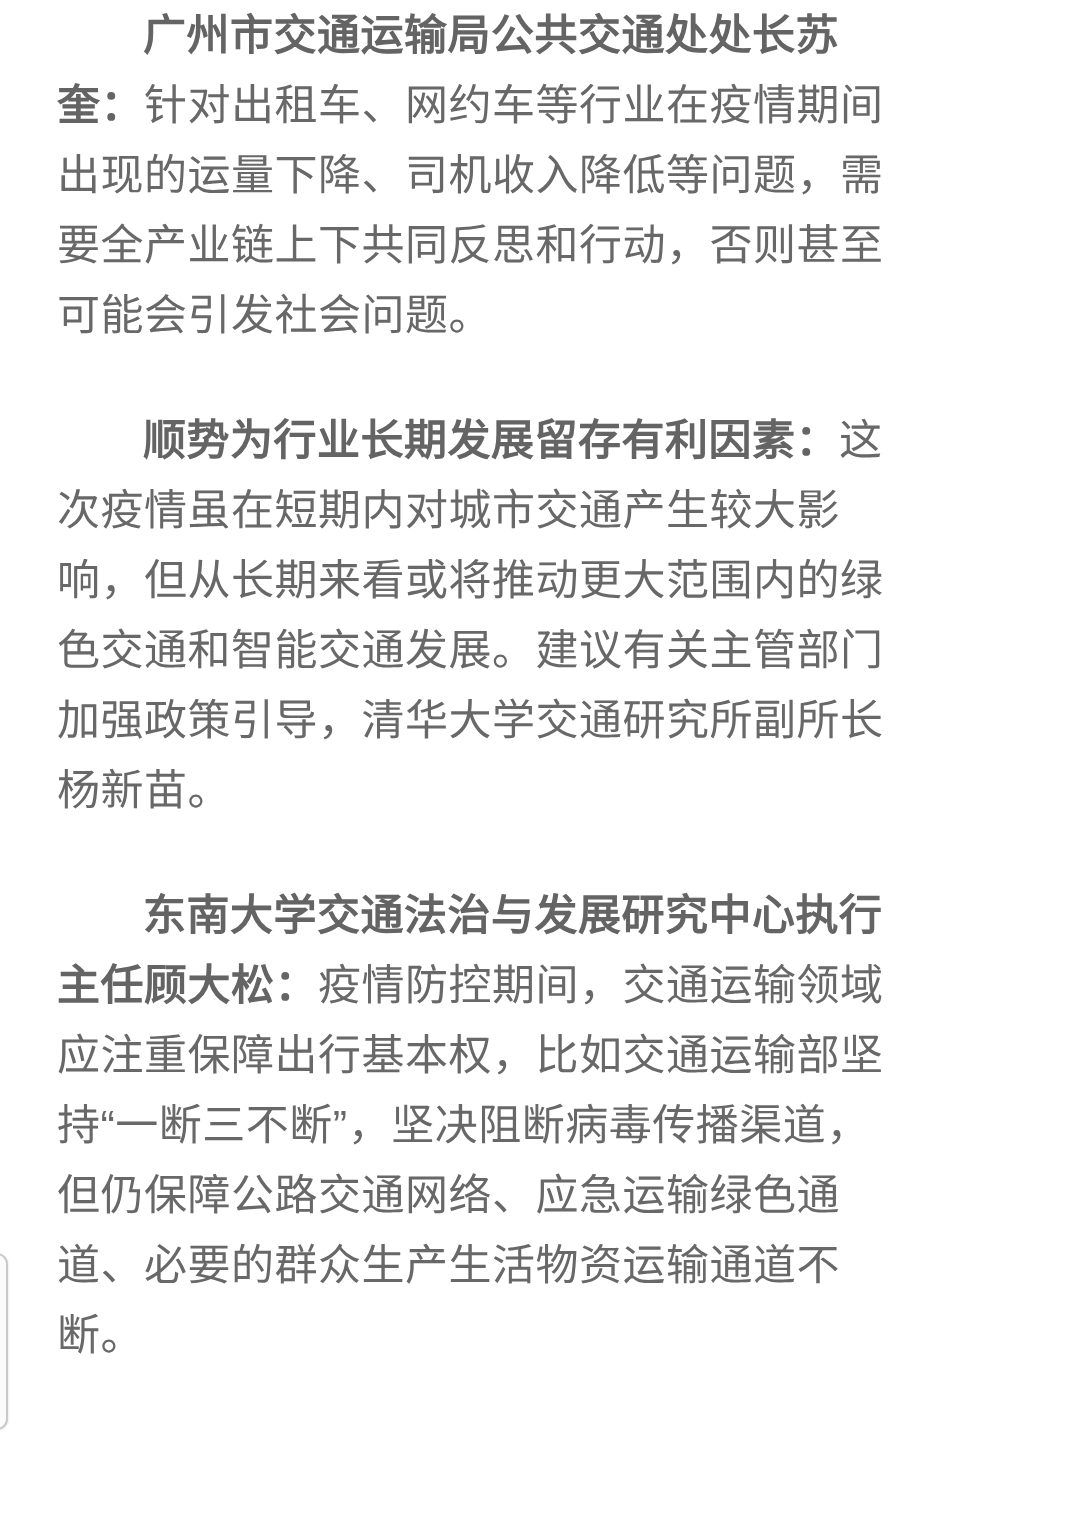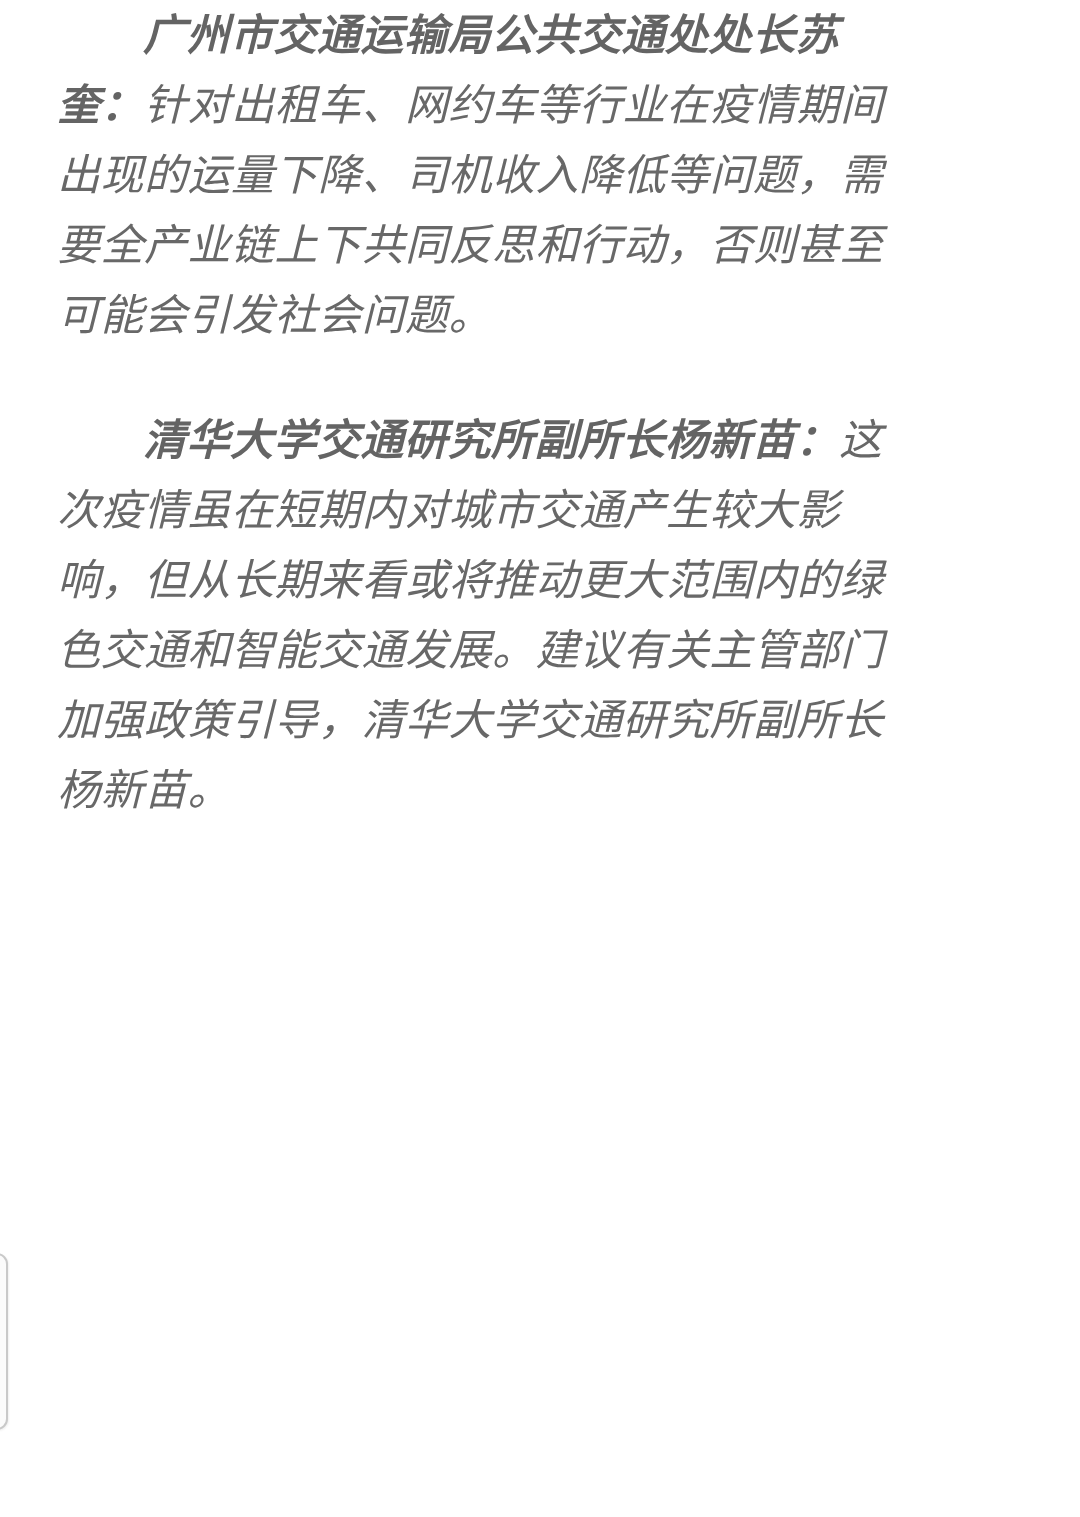--- a/index.html
+++ b/index.html
@@ -11,21 +11,20 @@
     height: 1517px;
     background: #ffffff;
     overflow: hidden;
     position: relative;
     font-family: "Liberation Sans", sans-serif;
   }
   .article {
     padding: 0 57px;
     box-sizing: border-box;
     width: 965px;
-    font-style: italic;
   }
   .para {
     margin: 0 0 55px 0;
     font-size: 43px;
     line-height: 70px;
     color: #686868;
     text-indent: 2em;
     text-align: left;
     letter-spacing: 0.5px;
   }
@@ -57,19 +56,22 @@
 <body>
 
 <div class="article">
 
   <p class="para">
     <span class="speaker">广州市交通运输局公共交通处处长苏奎：</span><span class="quote">针对出租车、网约车等行业在疫情期间出现的运量下降、司机收入降低等问题，需要全产业链上下共同反思和行动，否则甚至可能会引发社会问题。</span>
   </p>
 
 
   <p class="para">
-    <span class="speaker">清华大学交通研究所副所长杨新苗：</span><span class="quote">这次疫情虽在短期内对城市交通产生较大影响，但从长期来看或将推动更大范围内的绿色交通和智能交通发展。建议有关主管部门加强政策引导，清华大学交通研究所副所长杨新苗。</span>
+    <span class="speaker">顺势为行业长期发展留存有利因素：</span><span class="quote">这次疫情虽在短期内对城市交通产生较大影响，但从长期来看或将推动更大范围内的绿色交通和智能交通发展。建议有关主管部门加强政策引导，清华大学交通研究所副所长杨新苗。</span>
   </p>
 
+  <p class="para">
+    <span class="speaker">东南大学交通法治与发展研究中心执行主任顾大松：</span><span class="quote">疫情防控期间，交通运输领域应注重保障出行基本权，比如交通运输部坚持“一断三不断”，坚决阻断病毒传播渠道，但仍保障公路交通网络、应急运输绿色通道、必要的群众生产生活物资运输通道不断。</span>
+  </p>
 
 </div>
 
 <div class="edge-handle"></div>
 
 </body></html>

